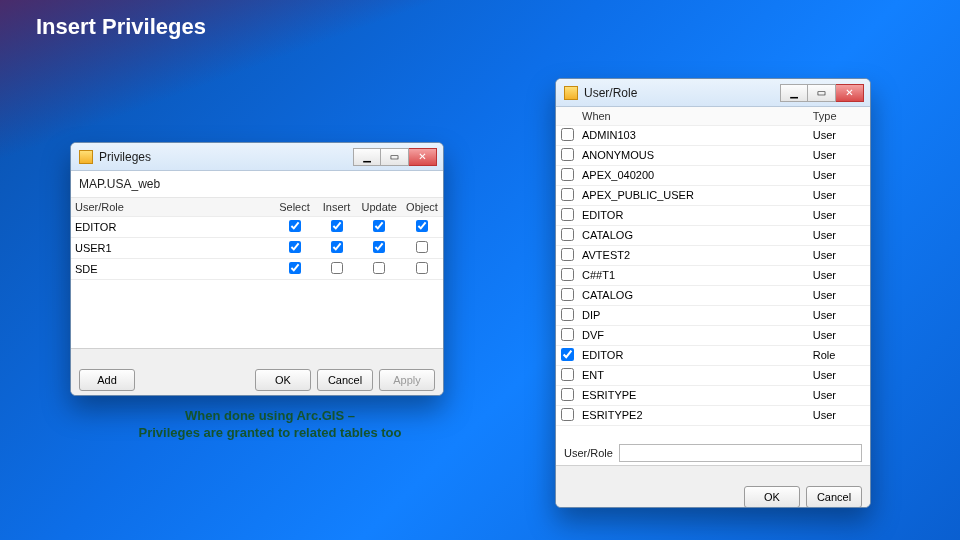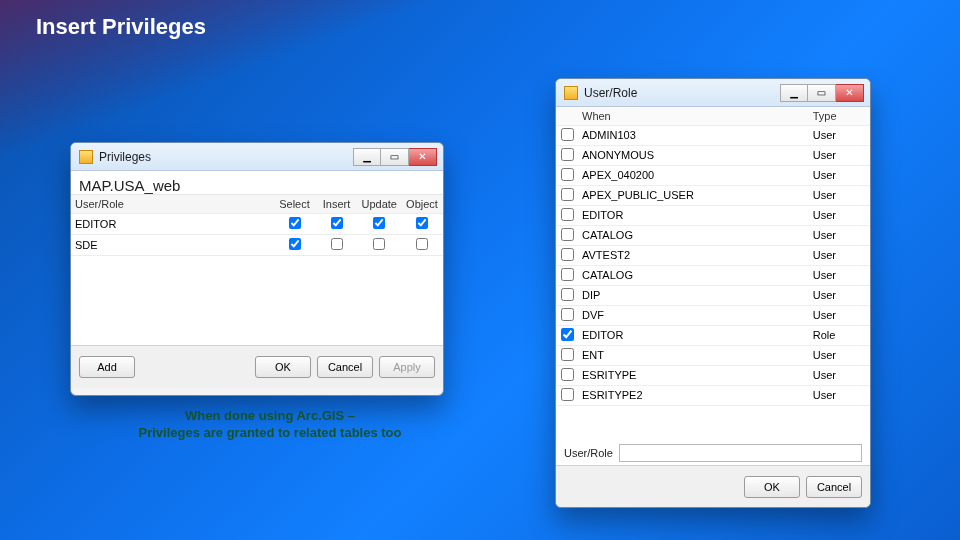--- a/index.html
+++ b/index.html
@@ -15,28 +15,28 @@
   
   .window { position: absolute; background: #f4f4f4; border: 1px solid #6b8aad; border-radius: 6px; box-shadow: 0 14px 28px rgba(0,0,0,.35); overflow: hidden; }
   .titlebar { height: 28px; background: linear-gradient(#eaf3fc, #d7e7f8); display: flex; align-items: center; padding: 0 6px 0 8px; border-bottom: 1px solid #b8c8da; }
   .titlebar .ico { width: 14px; height: 14px; margin-right: 6px; }
   .titlebar .ttl { font-size: 12px; color: #1b1b1b; flex: 1; }
   .winctl { display: flex; gap: 0; }
   .wcbtn { width: 28px; height: 18px; border: 1px solid #a9a9a9; background: linear-gradient(#fdfdfd,#e6e6e6); display:flex; align-items:center; justify-content:center; font-size:10px; line-height:1; }
   .wcbtn.close { background: linear-gradient(#f5a1a1,#d94b4b); color:#fff; border-color:#b33; }
   .wcbtn + .wcbtn { border-left: none; }
   .body { background:#fff; }
-  .footer { background:#f0f0f0; border-top:1px solid #d0d0d0; padding:10px 8px; display:flex; gap:6px; justify-content:flex-end; align-items:center; }
+  .footer { background:#f0f0f0; border-top:1px solid #d0d0d0; padding:20px 8px; display:flex; gap:6px; justify-content:flex-end; align-items:center; }
   .btn { min-width:56px; height:22px; font-size:11px; border:1px solid #9b9b9b; border-radius:3px; background:linear-gradient(#fefefe,#e7e7e7); padding:0 8px; display:inline-flex; align-items:center; justify-content:center; }
   .btn.disabled { color:#9a9a9a; }
   .field-label { font-size:11px; color:#222; }
 
   
   #win1 { left:70px; top:142px; width:374px; height:254px; }
-  #win1 .obj { padding:6px 8px 0; font-size:15px; color:#222; border-bottom:1px solid #e6e6e6; }
+  #win1 .obj { padding:6px 8px 6px; font-size:12px; color:#222; border-bottom:1px solid #e6e6e6; }
   #win1 .grid { height:150px; overflow:hidden; }
   #win1 table { width:100%; border-collapse:collapse; font-size:11px; }
   #win1 th, #win1 td { border-bottom:1px solid #ececec; padding:3px 4px; text-align:left; }
   #win1 th { background:#f6f6f6; font-weight:400; color:#333; }
   #win1 th.cb, #win1 td.cb { width:42px; text-align:center; }
   #win1 input[type=checkbox] { width:12px; height:12px; }
   #win1 .footer .spacer { flex:1; }
 
   
   #win2 { left:555px; top:78px; width:316px; height:430px; }
@@ -89,20 +89,27 @@
           </thead>
         <tbody id="w1rows">
             <tr>
               <td>EDITOR</td>
               <td class="cb"><input type="checkbox" checked="" style=""></td>
               <td class="cb"><input type="checkbox" checked="" style=""></td>
               <td class="cb"><input type="checkbox" checked="" style=""></td>
               <td class="cb"><input type="checkbox" checked="" style=""></td>
             </tr>
             <tr>
+              <td>USER1</td>
+              <td class="cb"><input type="checkbox" checked="" style=""></td>
+              <td class="cb"><input type="checkbox" checked="" style=""></td>
+              <td class="cb"><input type="checkbox" checked="" style=""></td>
+              <td class="cb"><input type="checkbox" style=""></td>
+            </tr>
+            <tr>
               <td>SDE</td>
               <td class="cb"><input type="checkbox" checked="" style=""></td>
               <td class="cb"><input type="checkbox" style=""></td>
               <td class="cb"><input type="checkbox" style=""></td>
               <td class="cb"><input type="checkbox" style=""></td>
             </tr>
           </tbody>
       </table>
     </div>
   </div>
@@ -172,20 +179,25 @@
               <td>CATALOG</td>
               <td>User</td>
             </tr>
             <tr>
               <td class="cb"><input type="checkbox" style=""></td>
               <td>AVTEST2</td>
               <td>User</td>
             </tr>
             <tr>
               <td class="cb"><input type="checkbox" style=""></td>
+              <td>C##T1</td>
+              <td>User</td>
+            </tr>
+            <tr>
+              <td class="cb"><input type="checkbox" style=""></td>
               <td>CATALOG</td>
               <td>User</td>
             </tr>
             <tr>
               <td class="cb"><input type="checkbox" style=""></td>
               <td>DIP</td>
               <td>User</td>
             </tr>
             <tr>
               <td class="cb"><input type="checkbox" style=""></td>

